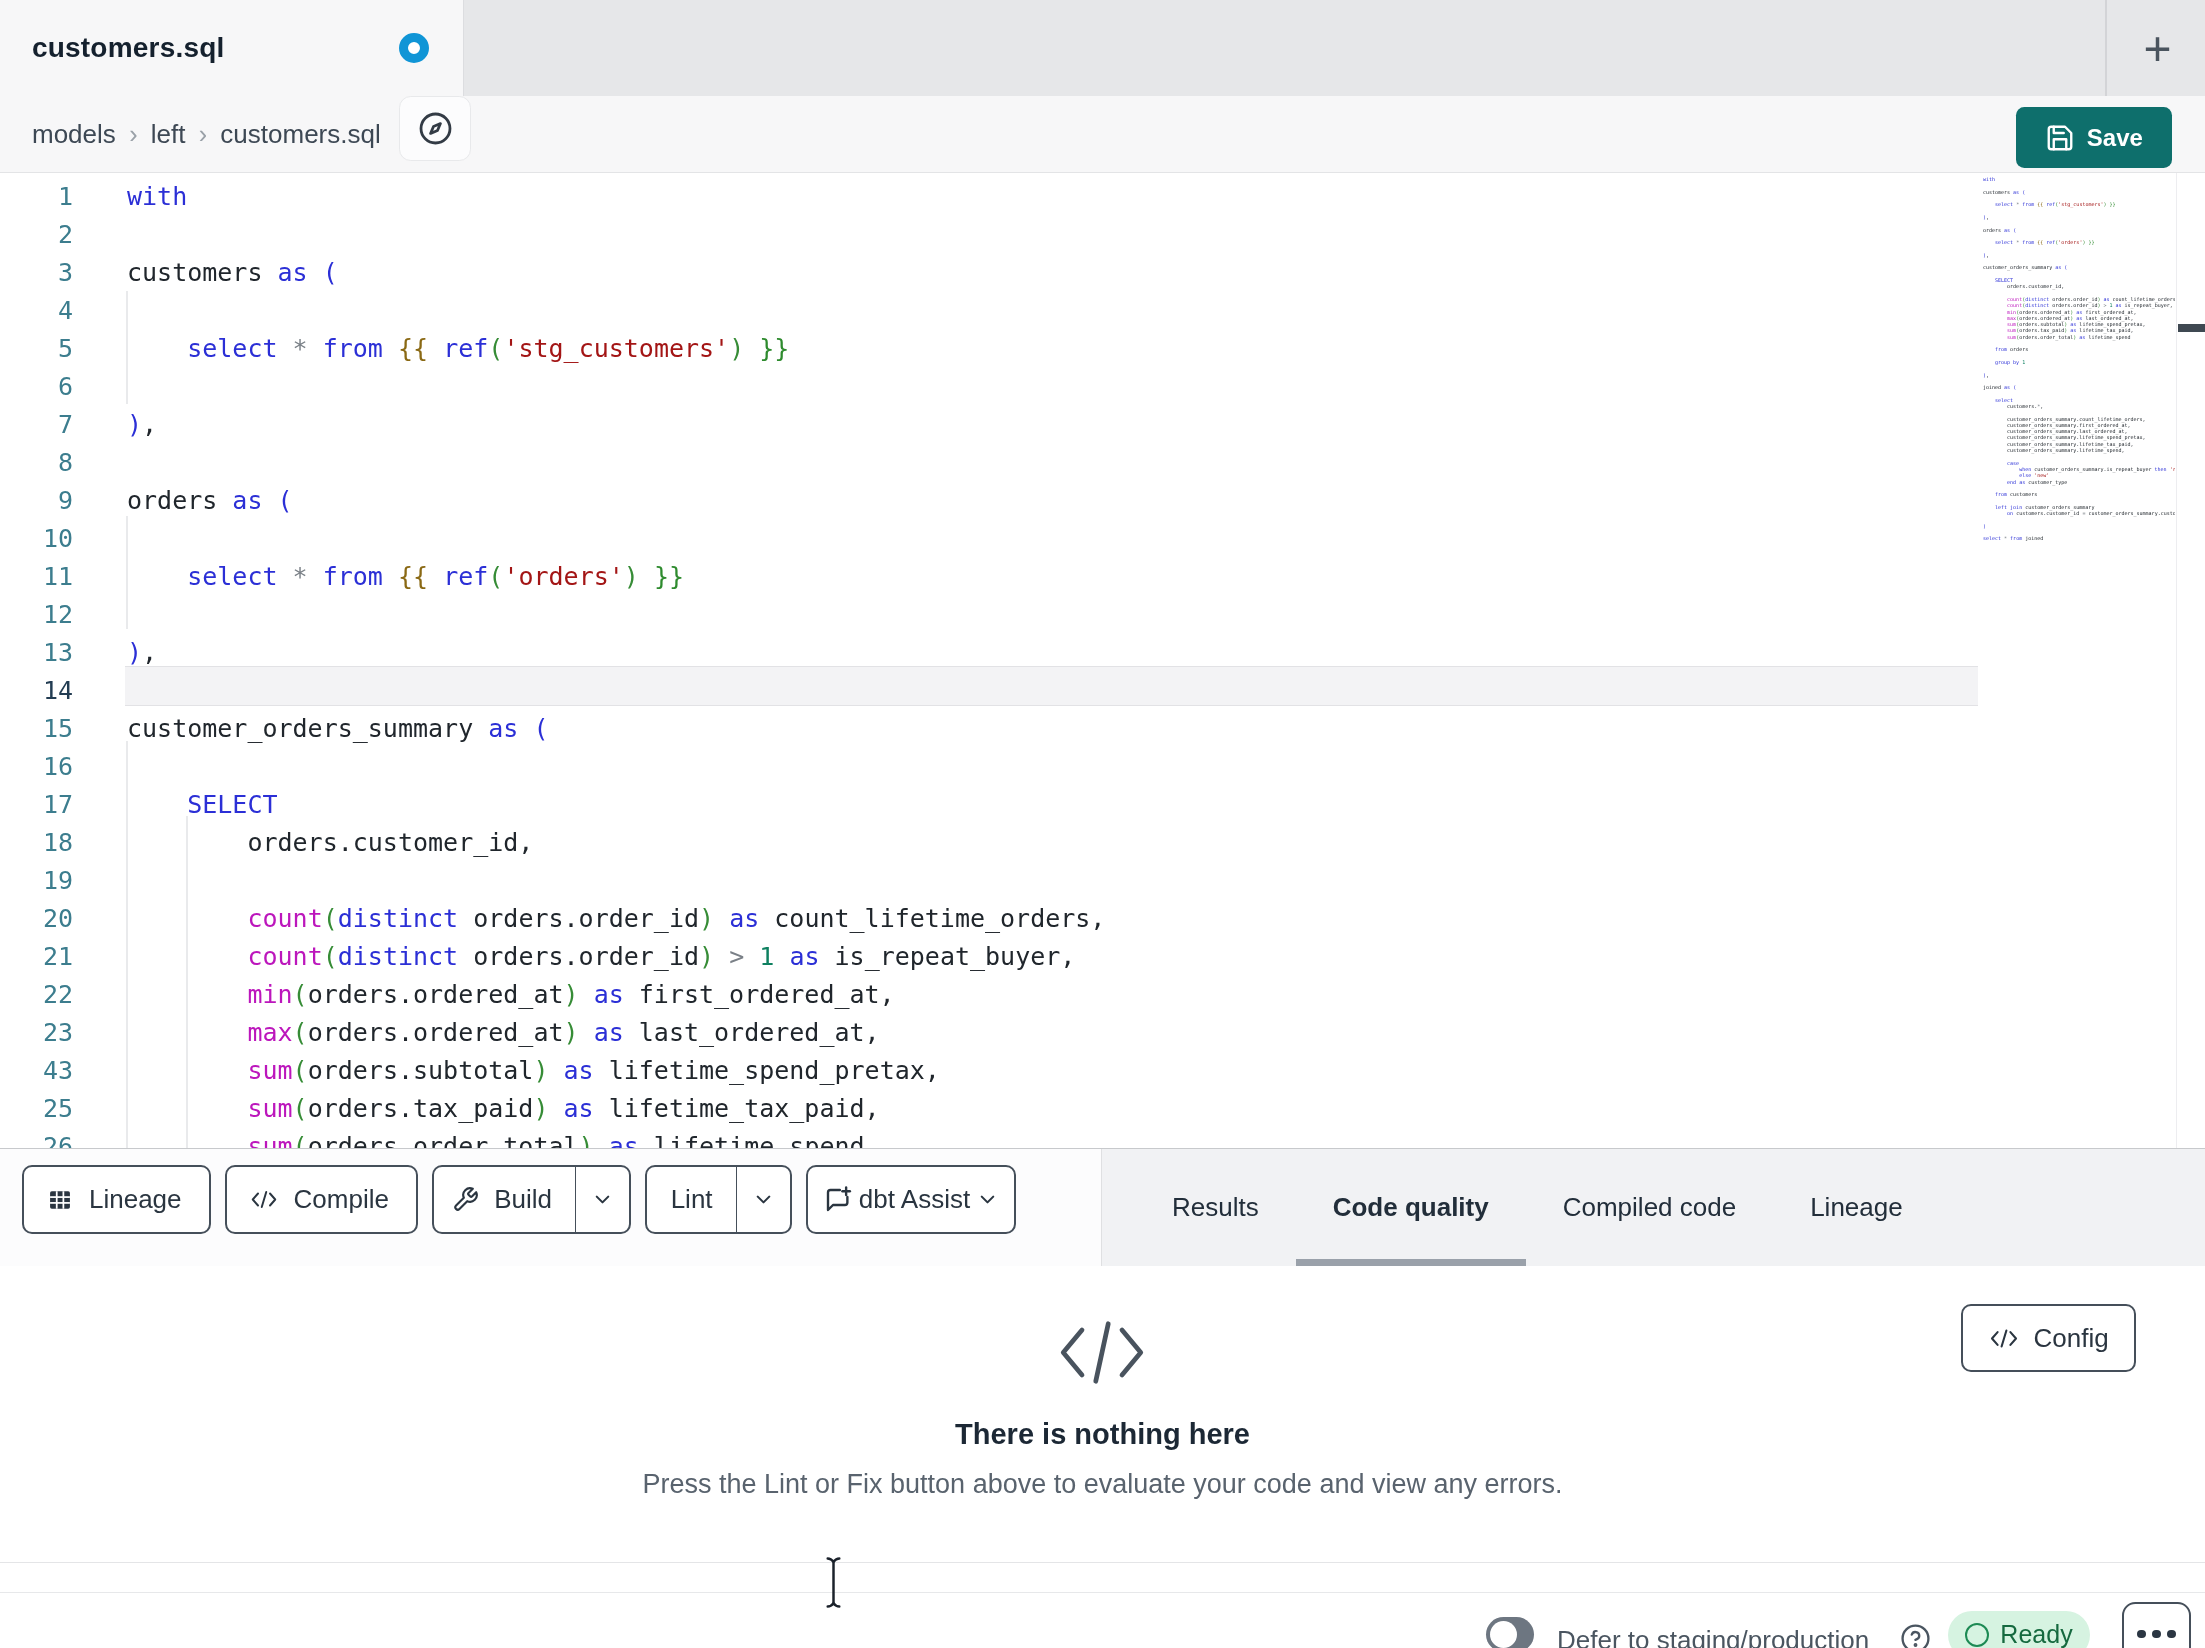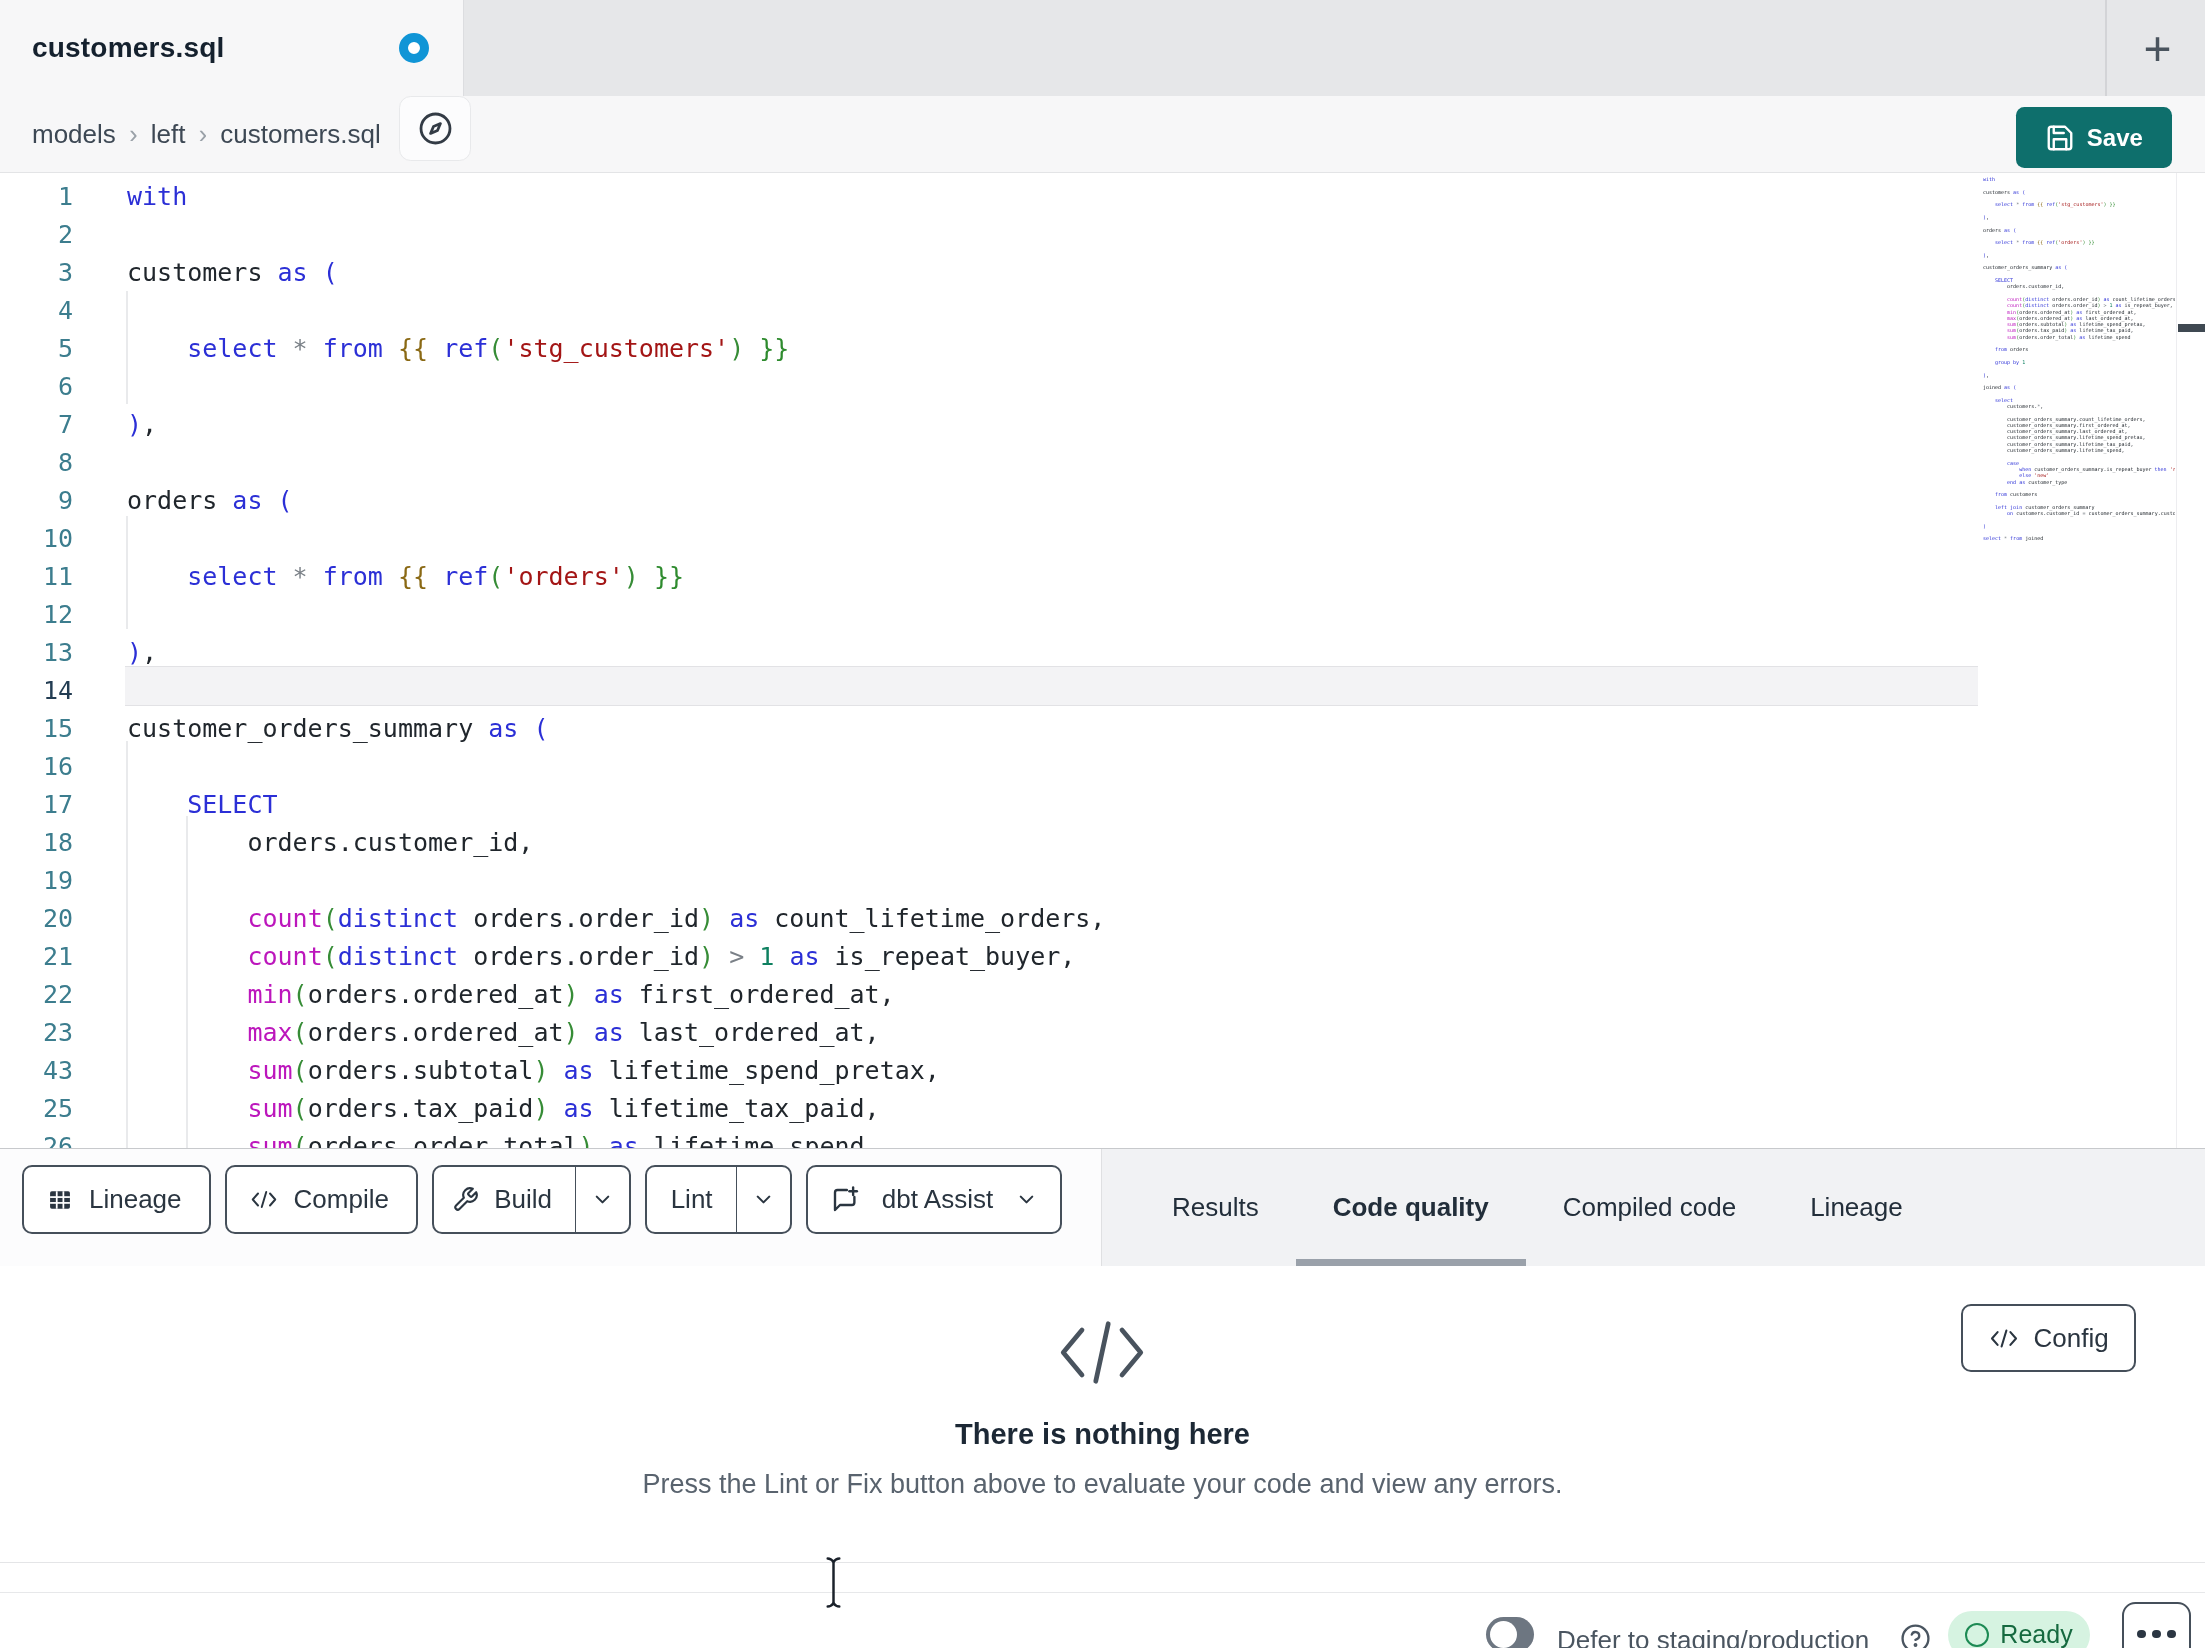--- a/index.html
+++ b/index.html
@@ -304,21 +304,21 @@
       <div class="tbtn">
         <span class="seg">
           <span class="lbl">Lint</span>
         </span>
         <span class="seg chev">
           <svg width="23" height="23" viewBox="0 0 24 24" fill="none" stroke="#2a3540" stroke-width="2.2" stroke-linecap="round" stroke-linejoin="round">
               <polyline points="6 9 12 15 18 9"></polyline>
             </svg>
         </span>
       </div>
-      <button class="tbtn" style="padding:0 22px;gap:17px;">
+      <button class="tbtn" style="padding:0 15px;gap:1px;">
         <span class="ico" style="margin-right:0;">
           <svg width="30" height="30" viewBox="0 0 24 24" fill="none" stroke="#2a3540" stroke-width="1.9" stroke-linecap="round" stroke-linejoin="round">
               <path d="M13.5 4H6a2 2 0 0 0-2 2v14l4-4h9.5a2 2 0 0 0 2-2v-4.5"></path>
               <line x1="18.5" y1="2" x2="18.5" y2="8"></line>
               <line x1="15.5" y1="5" x2="21.5" y2="5"></line>
             </svg>
         </span>
         <span class="lbl">dbt Assist</span>
         <svg width="23" height="23" viewBox="0 0 24 24" fill="none" stroke="#2a3540" stroke-width="2.2" stroke-linecap="round" stroke-linejoin="round">
             <polyline points="6 9 12 15 18 9"></polyline>

